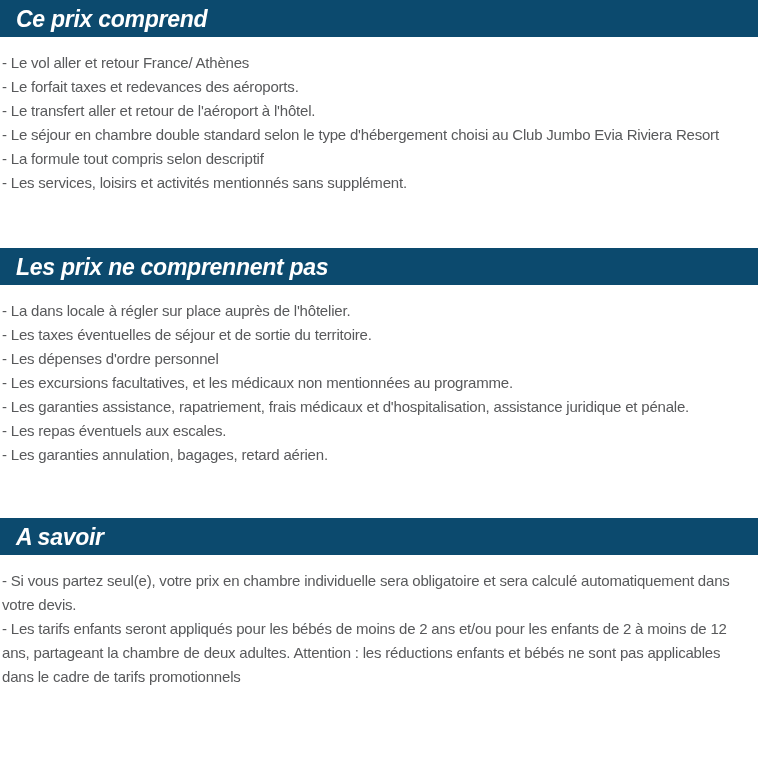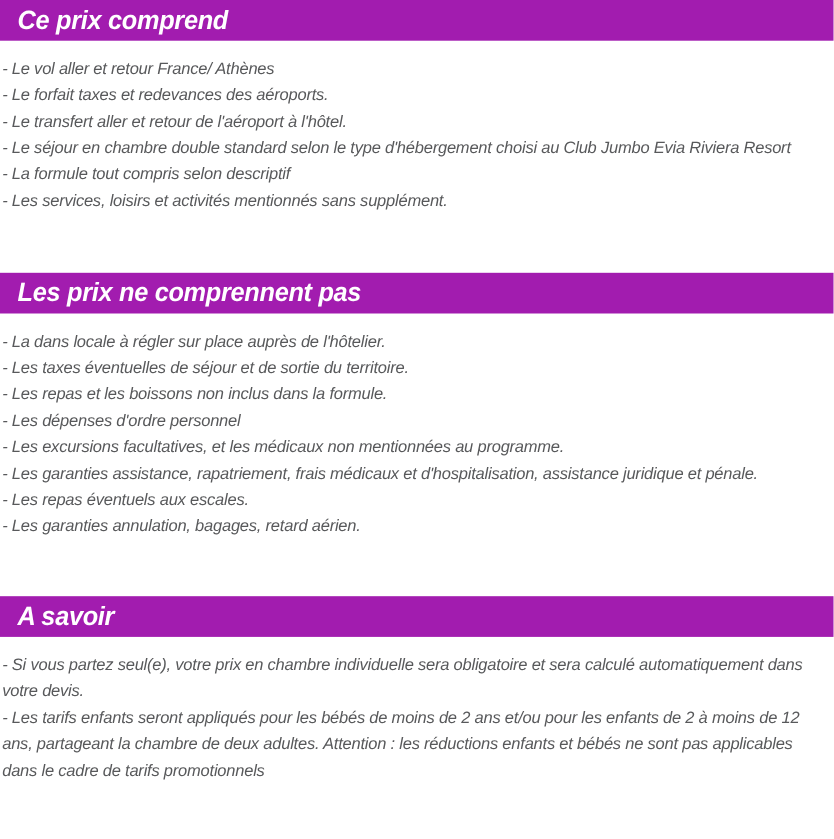--- a/index.html
+++ b/index.html
@@ -11,21 +11,21 @@
     position: relative;
     width: 758px;
     height: 763px;
     overflow: hidden;
     background: #ffffff;
     font-family: "Liberation Sans", sans-serif;
   }
   .section-header {
     width: 758px;
     height: 37px;
-    background: #a21caf;
+    background: #0c4a6e;
     display: flex;
     align-items: center;
     box-sizing: border-box;
     padding-left: 16px;
   }
   .section-title {
     color: #ffffff;
     font-size: 24px;
     font-weight: bold;
     font-style: italic;
@@ -35,21 +35,20 @@
     transform-origin: left center;
   }
   .section-body {
     box-sizing: border-box;
     padding: 14px 8px 0 2px;
     color: #58595b;
   }
   .line-item {
     margin: 0;
     font-size: 15px;
-    font-style: italic;
     line-height: 24px;
     letter-spacing: -0.2px;
   }
   .gap-1 { height: 53px; }
   .gap-2 { height: 51px; }
 </style>
 </head>
 <body>
 
 <div class="page">
@@ -70,21 +69,20 @@
 
   <div class="gap-1"></div>
 
   <div class="section">
     <div class="section-header">
       <span class="section-title">Les prix ne comprennent pas</span>
     </div>
     <div class="section-body">
         <p class="line-item">- La dans locale à régler sur place auprès de l'hôtelier.</p>
         <p class="line-item">- Les taxes éventuelles de séjour et de sortie du territoire.</p>
-        <p class="line-item">- Les repas et les boissons non inclus dans la formule.</p>
         <p class="line-item">- Les dépenses d'ordre personnel</p>
         <p class="line-item">- Les excursions facultatives, et les médicaux non mentionnées au programme.</p>
         <p class="line-item">- Les garanties assistance, rapatriement, frais médicaux et d'hospitalisation, assistance juridique et pénale.</p>
         <p class="line-item">- Les repas éventuels aux escales.</p>
         <p class="line-item">- Les garanties annulation, bagages, retard aérien.</p>
       </div>
   </div>
 
   <div class="gap-2"></div>
 

